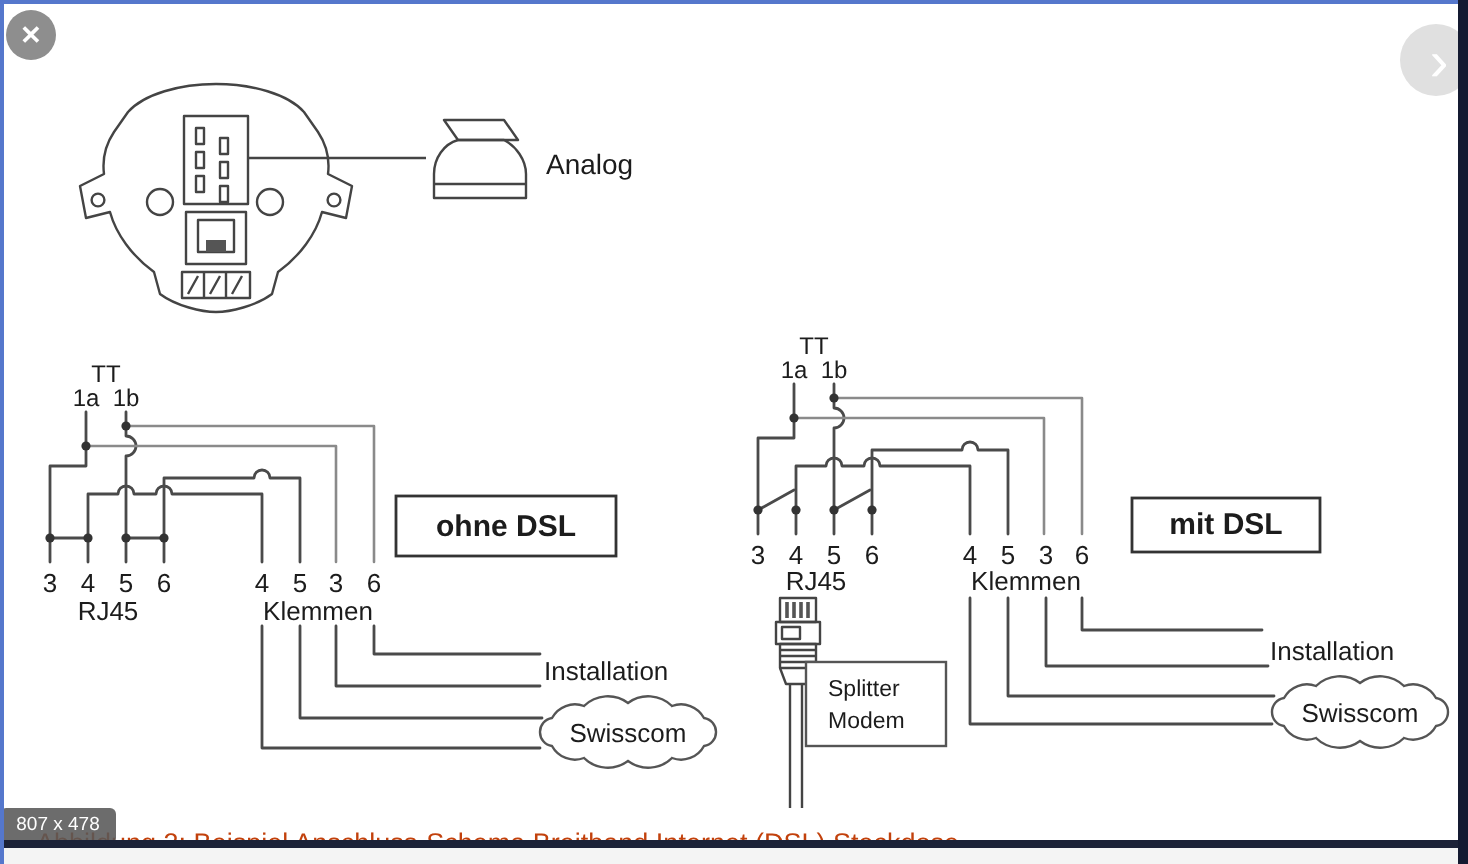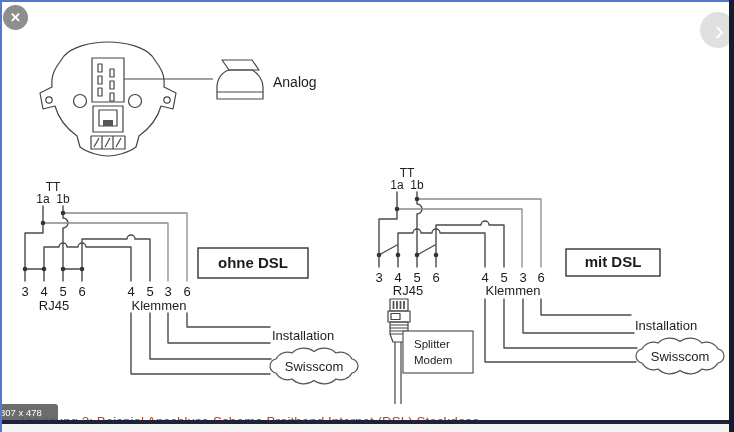--- a/index.html
+++ b/index.html
@@ -29,21 +29,21 @@
     position:absolute;left:59px;top:7px;font-size:15px;font-weight:bold;color:#111;
     letter-spacing:.2px;z-index:5;white-space:nowrap;
   }
   .caption{
     position:absolute;left:18px;top:414px;font-size:13.5px;color:#c2410c;
     z-index:5;white-space:nowrap;
   }
   .size-badge{
     position:absolute;left:0;top:404px;width:58px;height:18px;border-radius:3px;
     background:rgba(88,88,88,.88);color:#fff;font-size:9.5px;line-height:18px;
-    text-align:left;z-index:10;
+    text-align:center;z-index:10;
   }
   svg.diagram{position:absolute;left:0;top:0;z-index:1;}
   svg text{font-family:"Liberation Sans",sans-serif;fill:#1c1c1c;}
   .wire{stroke:#4a4a4a;stroke-width:1.4;fill:none;stroke-linecap:round;stroke-linejoin:round;}
   .wire-gray{stroke:#8a8a8a;stroke-width:1.3;fill:none;stroke-linecap:round;stroke-linejoin:round;}
   .art{stroke:#444;stroke-width:1.2;fill:none;stroke-linejoin:round;}
   .cloud{stroke:#555;stroke-width:1.2;fill:#fff;}
   .modebox{stroke:#333;stroke-width:1.4;fill:#fff;}
 </style>
 </head>

